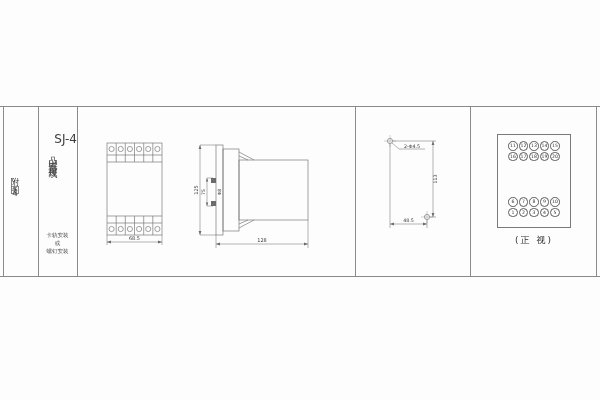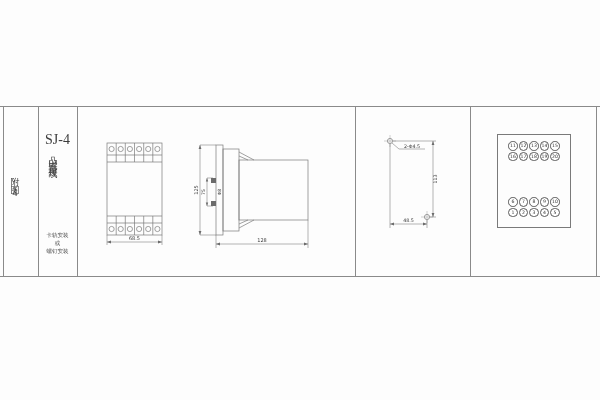--- a/index.html
+++ b/index.html
@@ -9,21 +9,21 @@
     font-family:"DejaVu Sans", sans-serif; color:#3c3c3c;
   }
   .hline, .vline { position:absolute; background:#8a8a8a; }
   .hline { height:1px; }
   .vline { width:1px; }
   .vtext {
     writing-mode:vertical-lr; text-orientation:upright;
     position:absolute; text-align:center; color:#3c3c3c;
   }
   .ref-label { left:8px; top:170px; width:24px; font-size:9px; letter-spacing:9px; }
-  .model-label { position:absolute; left:38px; top:132px; width:39px; text-align:center; font-size:14px;font-family:Liberation Serif, serif; }
+  .model-label { position:absolute; left:38px; top:132px; width:39px; text-align:right; font-size:12px; }
   .type-label { left:46px; top:149px; width:22px; font-size:9px; letter-spacing:2.5px; }
   .mount-note { position:absolute; left:38px; top:231px; width:39px; text-align:center;
                 font-size:5.5px; line-height:8px; color:#4a4a4a; }
   .drawing { position:absolute; }
   .caption { position:absolute; text-align:center; color:#333; }
   .caption-drill { left:358px; top:246px; width:104px; font-size:7px; letter-spacing:1px; }
   .caption-terminal { left:495px; top:234px; width:78px; font-size:9px; letter-spacing:2px; }
   .terminal-box {
     position:absolute; left:497px; top:134px; width:74px; height:94px;
     border:1px solid #7a7a7a; box-sizing:border-box;
@@ -203,14 +203,15 @@
         <span class="tcircle">10</span>
       </div>
     <div class="trow">
         <span class="tcircle">1</span>
         <span class="tcircle">2</span>
         <span class="tcircle">3</span>
         <span class="tcircle">4</span>
         <span class="tcircle">5</span>
       </div>
   </div>
+  <div class="caption caption-terminal">(正 视)</div>
 
 </div>
 
 </body></html>

